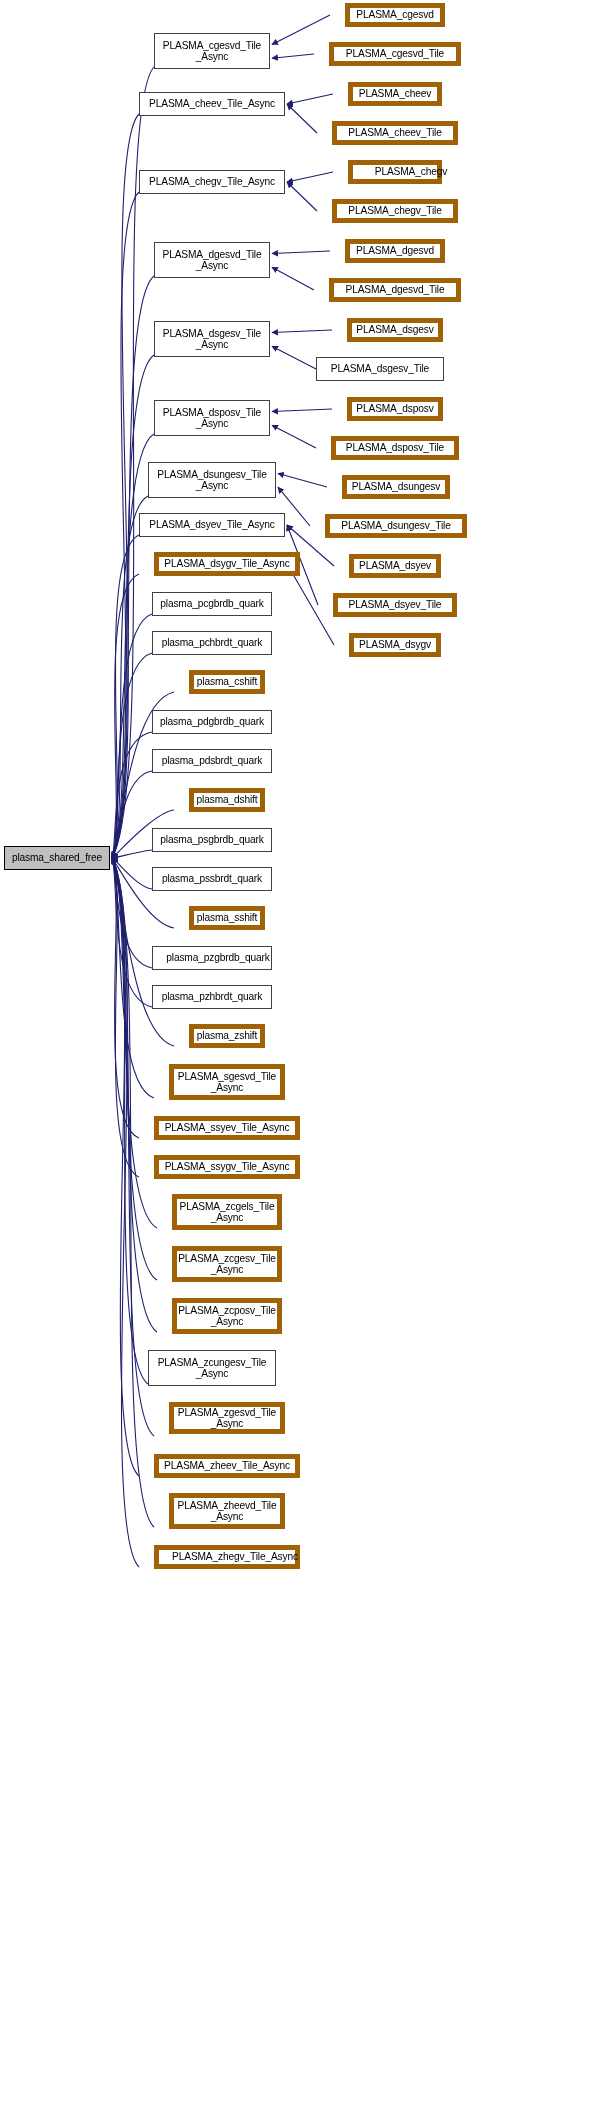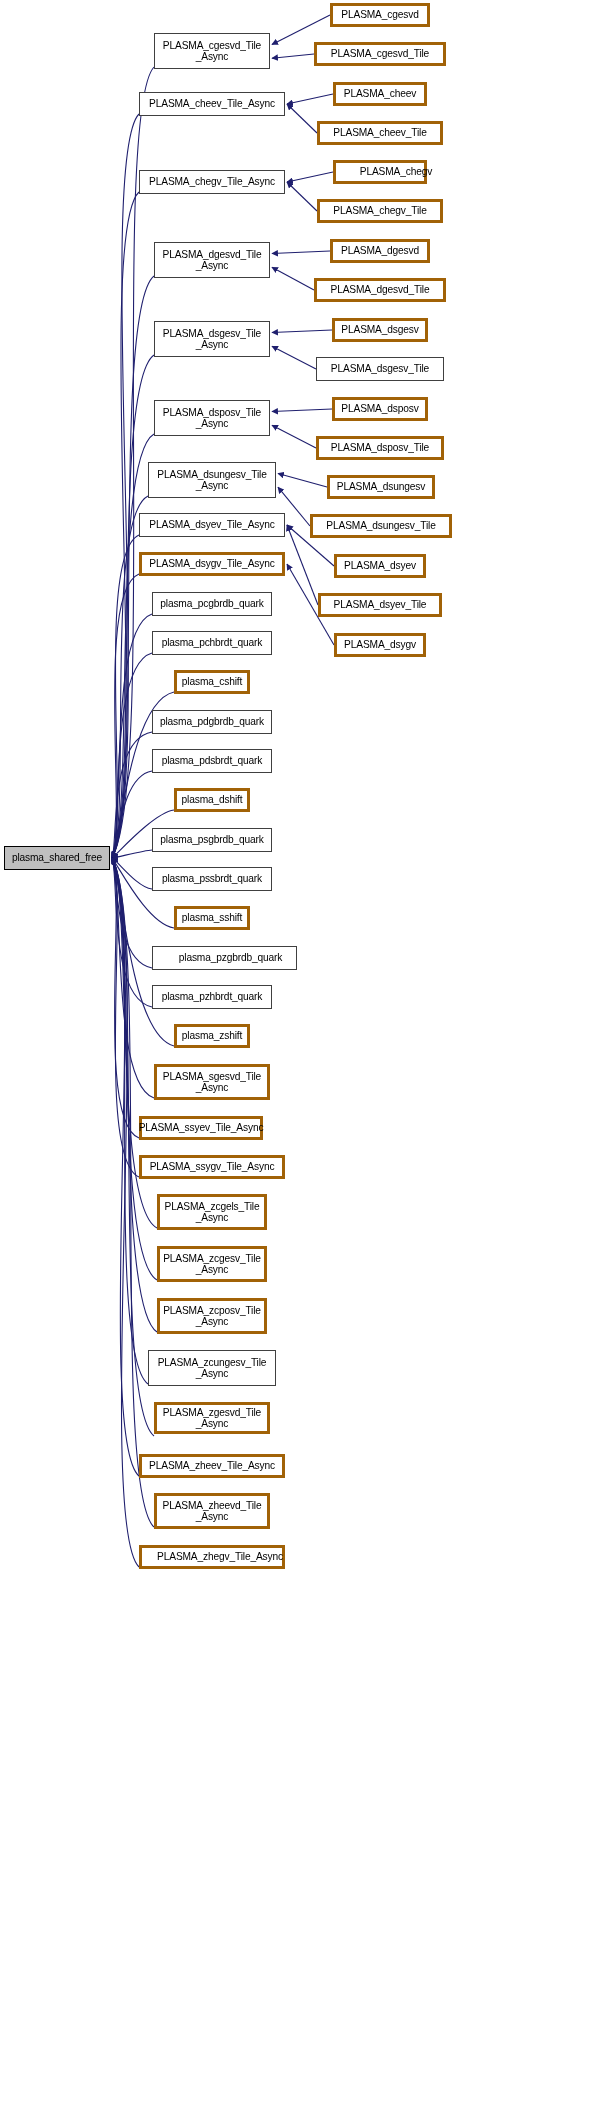--- a/index.html
+++ b/index.html
@@ -5,21 +5,21 @@
   html,body{margin:0;padding:0;background:#ffffff;}
   body{width:605px;height:2123px;position:relative;
        font-family:"Liberation Sans","DejaVu Sans",sans-serif;
        -webkit-font-smoothing:antialiased;}
   #graph{position:absolute;left:0;top:0;width:605px;height:2123px;}
   #edges{position:absolute;left:0;top:0;width:605px;height:2123px;pointer-events:none;}
   .node{position:absolute;box-sizing:border-box;background:#ffffff;
         display:flex;align-items:center;justify-content:center;
         text-align:center;line-height:1.12;color:#000000;
         font-size:10.2px;letter-spacing:-0.15px;white-space:pre-line;}
-  .node.red{border:3px solid #a16207;}
+  .node.red{border:5px solid #a16207;margin-left:15px;}
   .node.black{border:1px solid #404040;}
   .node.root{border:1px solid #000000;background:#bfbfbf;}
 </style>
 </head>
 <body>
 
 <div id="graph">
   <svg id="edges" viewBox="0 0 605 2123" xmlns="http://www.w3.org/2000/svg">
     <defs>
       <marker id="ah" viewBox="0 0 10 10" refX="9" refY="5" markerWidth="6" markerHeight="6" orient="auto-start-reverse">
@@ -98,26 +98,26 @@
       <div class="node red" style="left: 139px; top: 552px; width: 146px; height: 24px;">PLASMA_dsygv_Tile_Async</div>
       <div class="node black" style="left: 152px; top: 592px; width: 120px; height: 24px;">plasma_pcgbrdb_quark</div>
       <div class="node black" style="left: 152px; top: 631px; width: 120px; height: 24px;">plasma_pchbrdt_quark</div>
       <div class="node red" style="left: 174px; top: 670px; width: 76px; height: 24px;">plasma_cshift</div>
       <div class="node black" style="left: 152px; top: 710px; width: 120px; height: 24px;">plasma_pdgbrdb_quark</div>
       <div class="node black" style="left: 152px; top: 749px; width: 120px; height: 24px;">plasma_pdsbrdt_quark</div>
       <div class="node red" style="left: 174px; top: 788px; width: 76px; height: 24px;">plasma_dshift</div>
       <div class="node black" style="left: 152px; top: 828px; width: 120px; height: 24px;">plasma_psgbrdb_quark</div>
       <div class="node black" style="left: 152px; top: 867px; width: 120px; height: 24px;">plasma_pssbrdt_quark</div>
       <div class="node red" style="left: 174px; top: 906px; width: 76px; height: 24px;">plasma_sshift</div>
-      <div class="node black" style="left: 152px; top: 946px; width: 145px; height: 24px; padding-left: 12px;">plasma_pzgbrdb_quark</div>
+      <div class="node black" style="left: 152px; top: 946px; width: 120px; height: 24px; padding-left: 12px;">plasma_pzgbrdb_quark</div>
       <div class="node black" style="left: 152px; top: 985px; width: 120px; height: 24px;">plasma_pzhbrdt_quark</div>
       <div class="node red" style="left: 174px; top: 1024px; width: 76px; height: 24px;">plasma_zshift</div>
       <div class="node red" style="left: 154px; top: 1064px; width: 116px; height: 36px;">PLASMA_sgesvd_Tile
 _Async</div>
-      <div class="node red" style="left: 139px; top: 1116px; width: 124px; height: 24px;">PLASMA_ssyev_Tile_Async</div>
+      <div class="node red" style="left: 139px; top: 1116px; width: 146px; height: 24px;">PLASMA_ssyev_Tile_Async</div>
       <div class="node red" style="left: 139px; top: 1155px; width: 146px; height: 24px;">PLASMA_ssygv_Tile_Async</div>
       <div class="node red" style="left: 157px; top: 1194px; width: 110px; height: 36px;">PLASMA_zcgels_Tile
 _Async</div>
       <div class="node red" style="left: 157px; top: 1246px; width: 110px; height: 36px;">PLASMA_zcgesv_Tile
 _Async</div>
       <div class="node red" style="left: 157px; top: 1298px; width: 110px; height: 36px;">PLASMA_zcposv_Tile
 _Async</div>
       <div class="node black" style="left: 148px; top: 1350px; width: 128px; height: 36px;">PLASMA_zcungesv_Tile
 _Async</div>
       <div class="node red" style="left: 154px; top: 1402px; width: 116px; height: 32px;">PLASMA_zgesvd_Tile

